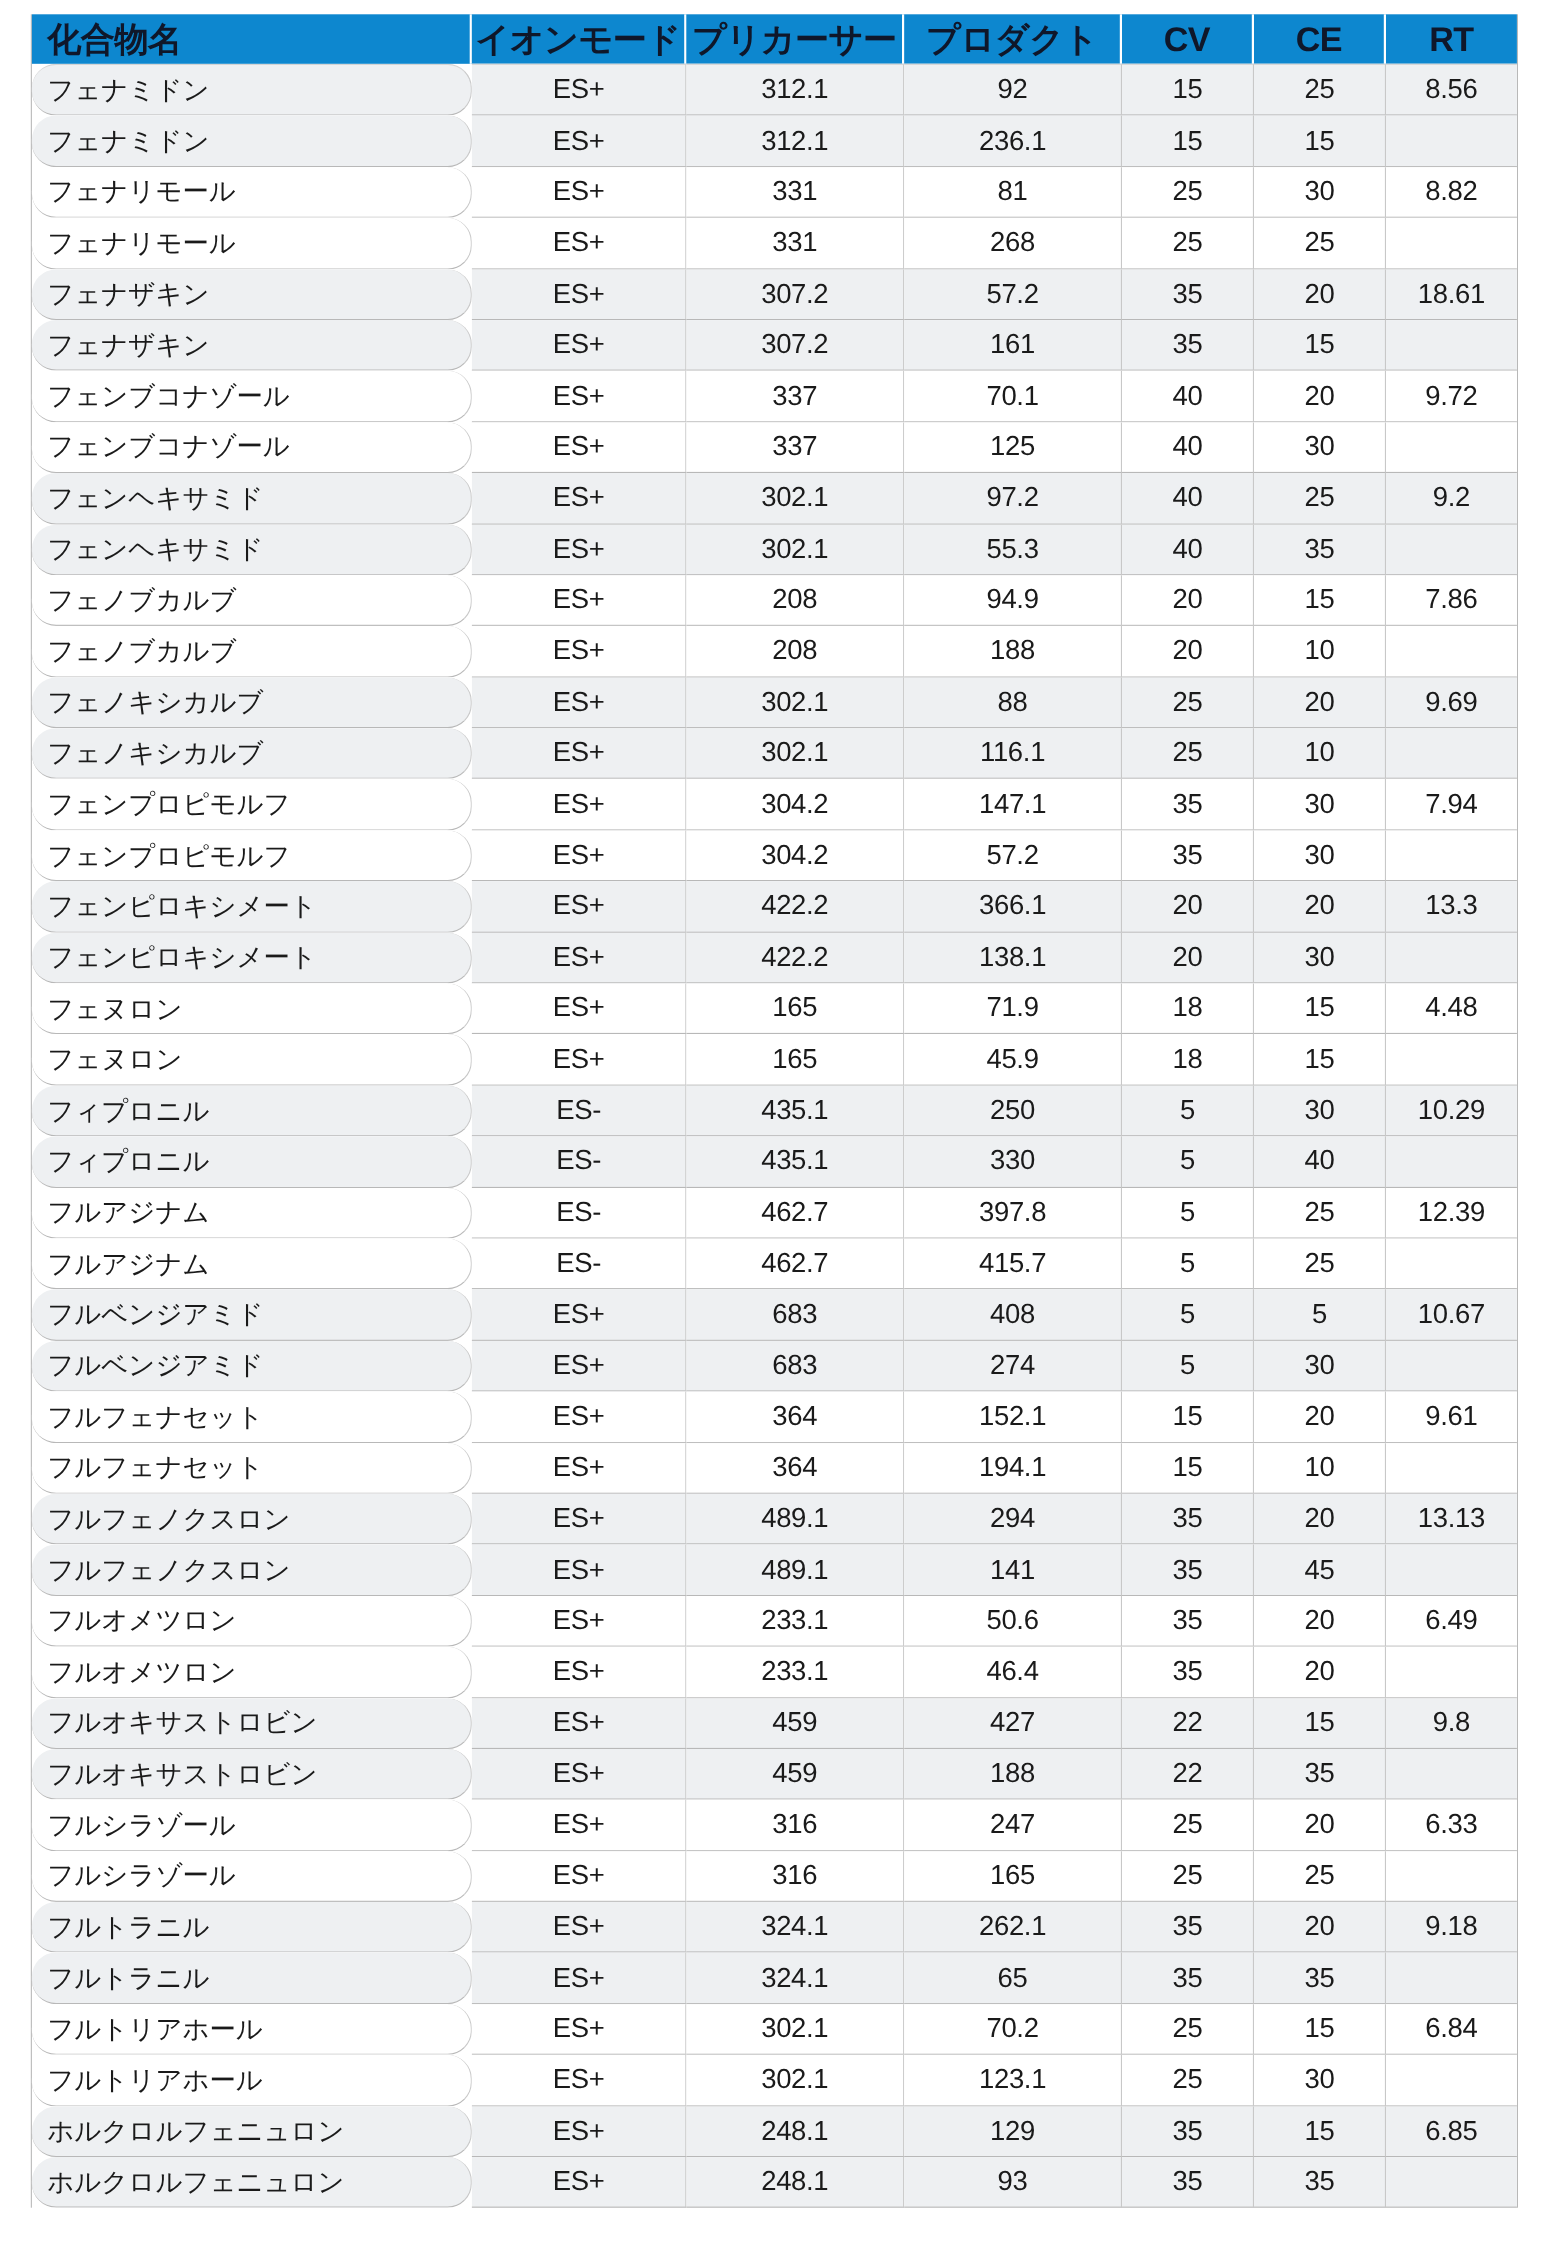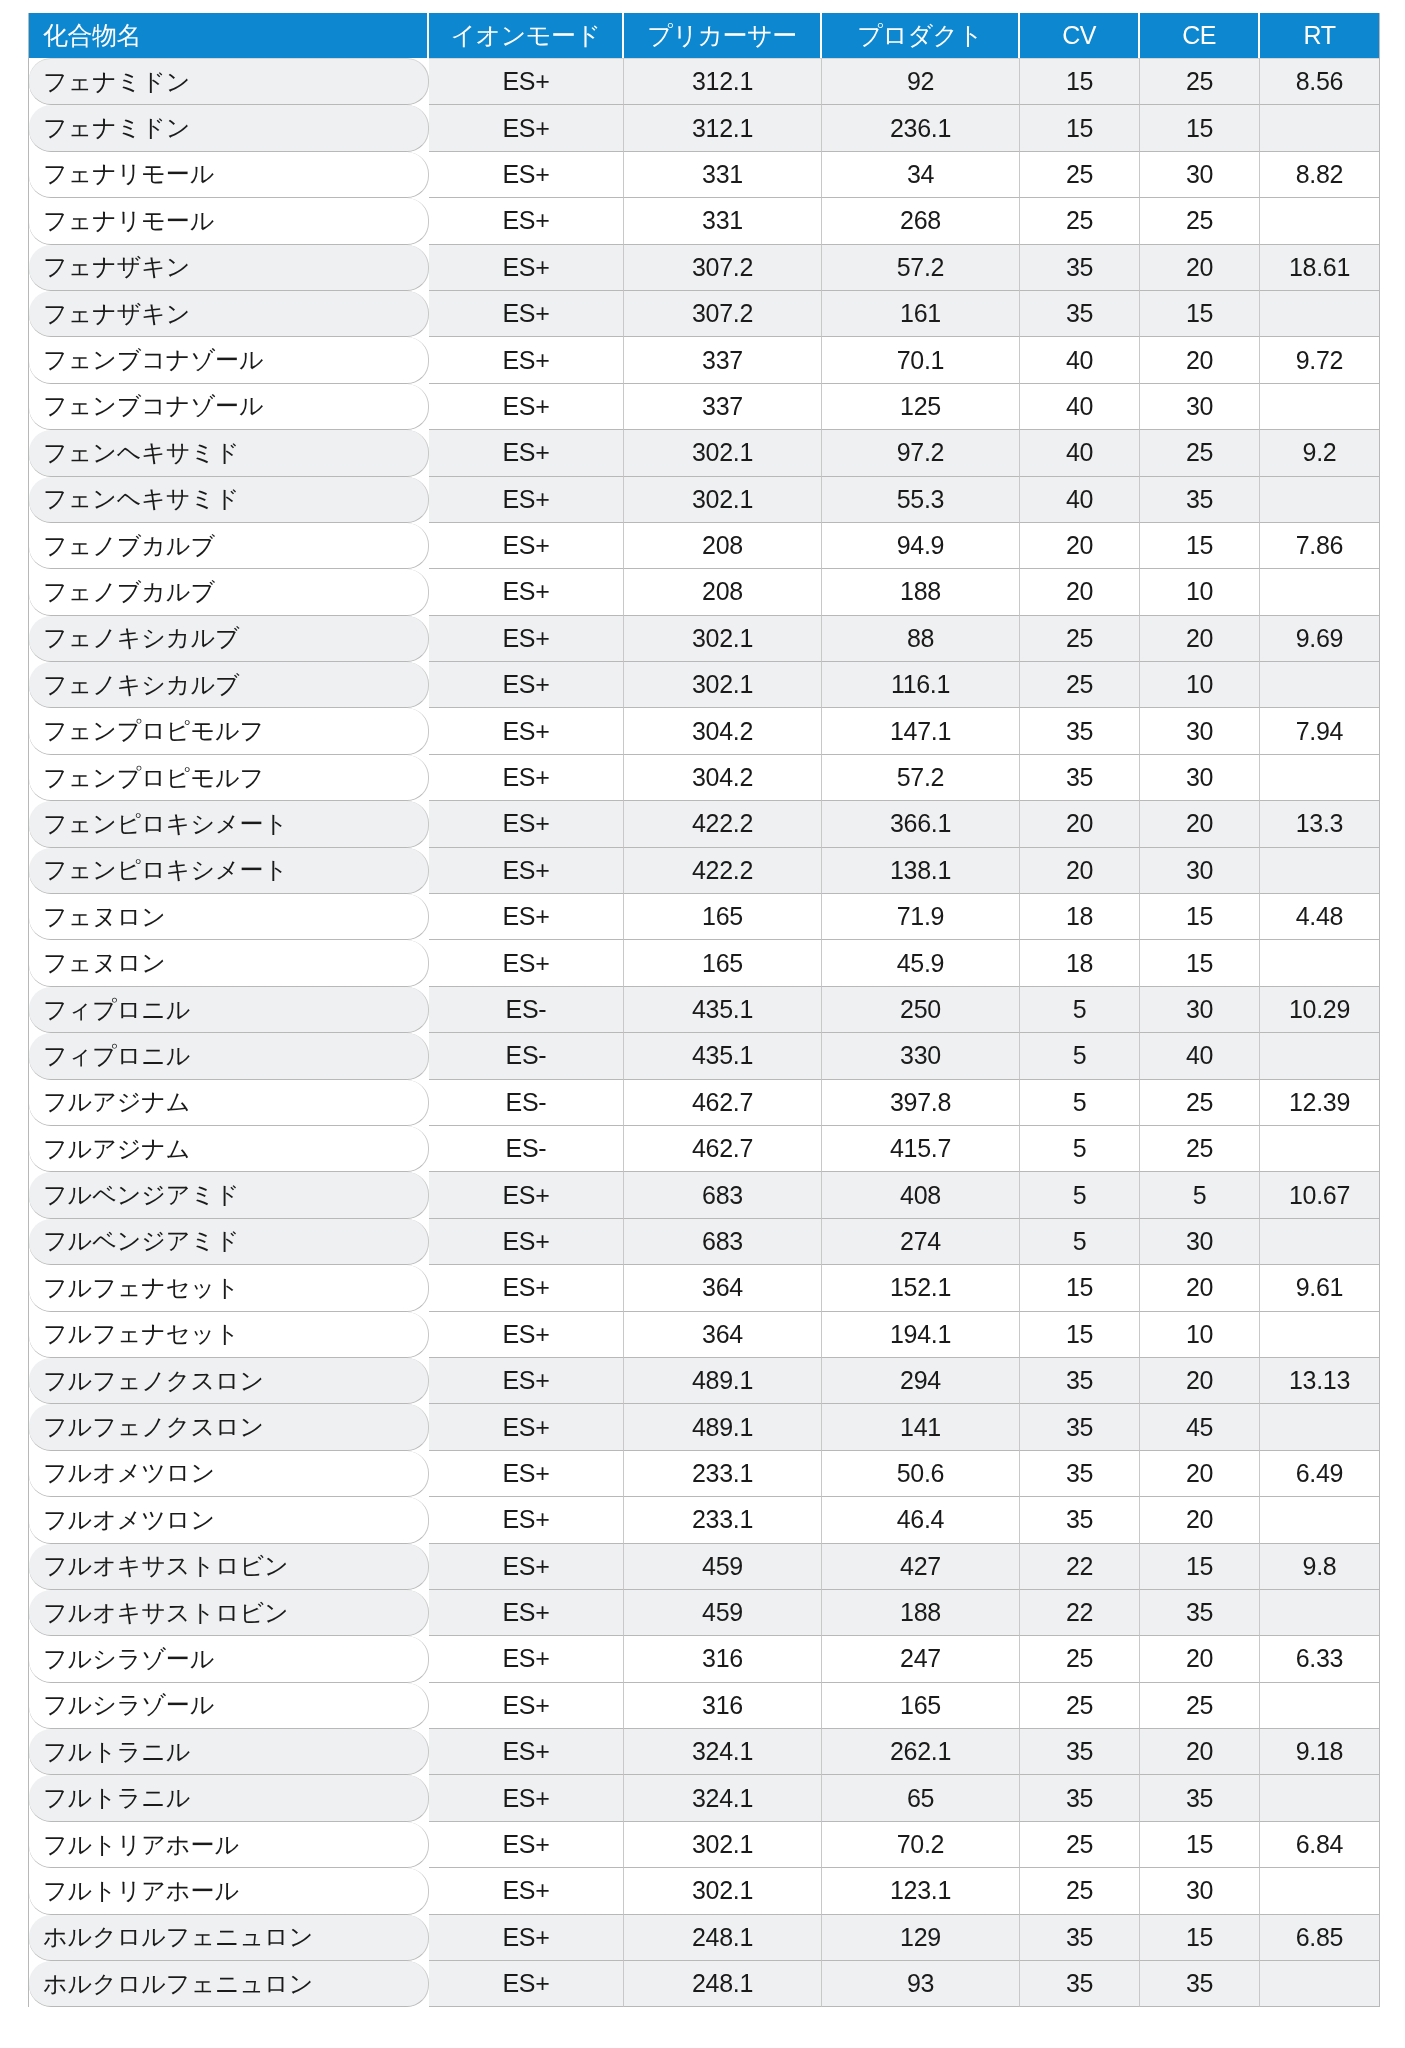--- a/index.html
+++ b/index.html
@@ -31,23 +31,23 @@
   table.msrm col.c-name  { width: 400px; }
   table.msrm col.c-mode  { width: 195px; }
   table.msrm col.c-prec  { width: 198px; }
   table.msrm col.c-prod  { width: 198px; }
   table.msrm col.c-cv    { width: 120px; }
   table.msrm col.c-ce    { width: 120px; }
   table.msrm col.c-rt    { width: 119px; }
 
   thead th {
     background: #0d87cf;
-    color: #ffffff;
-    font-weight: normal;
-    font-size: 25px;
+    color: #0f172a;
+    font-weight: bold;
+    font-size: 31px;
     height: 45px;
     line-height: 45px;
     padding: 0;
     border: 0;
     border-right: 2px solid #ffffff;
     text-align: center;
     letter-spacing: -0.5px;
     white-space: nowrap;
     overflow: hidden;
   }
@@ -129,21 +129,21 @@
           <td>312.1</td>
           <td>236.1</td>
           <td>15</td>
           <td>15</td>
           <td></td>
         </tr>
         <tr class="plain">
           <td class="cell-name">フェナリモール</td>
           <td>ES+</td>
           <td>331</td>
-          <td>34</td>
+          <td>81</td>
           <td>25</td>
           <td>30</td>
           <td>8.82</td>
         </tr>
         <tr class="plain">
           <td class="cell-name">フェナリモール</td>
           <td>ES+</td>
           <td>331</td>
           <td>268</td>
           <td>25</td>

